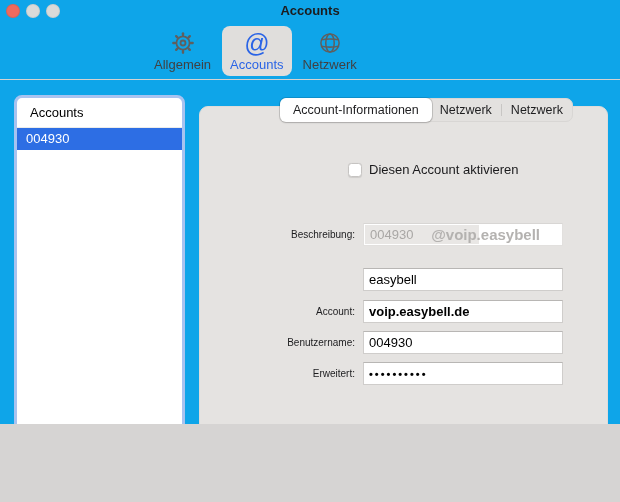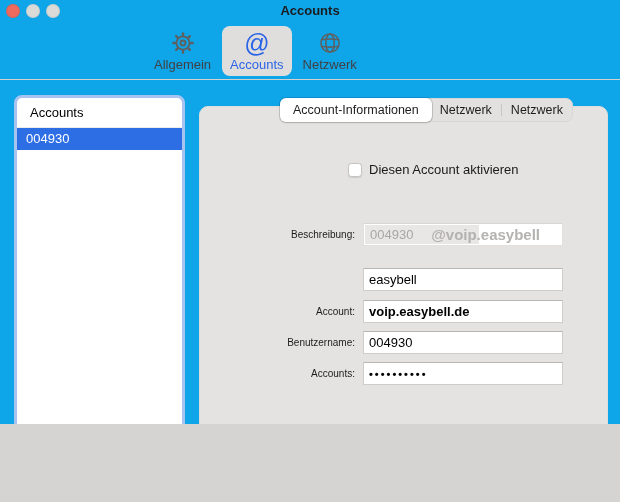--- a/index.html
+++ b/index.html
@@ -156,16 +156,16 @@
   </div>
 
   <input class="field" style="top: 268px;" type="text" value="easybell">
 
   <div class="field-label" style="top:300px">Account:</div>
   <input class="field" style="top: 300px; font-weight: bold;" type="text" value="voip.easybell.de">
 
   <div class="field-label" style="top:331px">Benutzername:</div>
   <input class="field" style="top: 331px;" type="text" value="004930">
 
-  <div class="field-label" style="top:362px">Accounts:</div>
+  <div class="field-label" style="top:362px">Erweitert:</div>
   <input class="field masked" style="top: 362px;" type="text" value="••••••••••">
 
 </div>
 
 </body></html>

